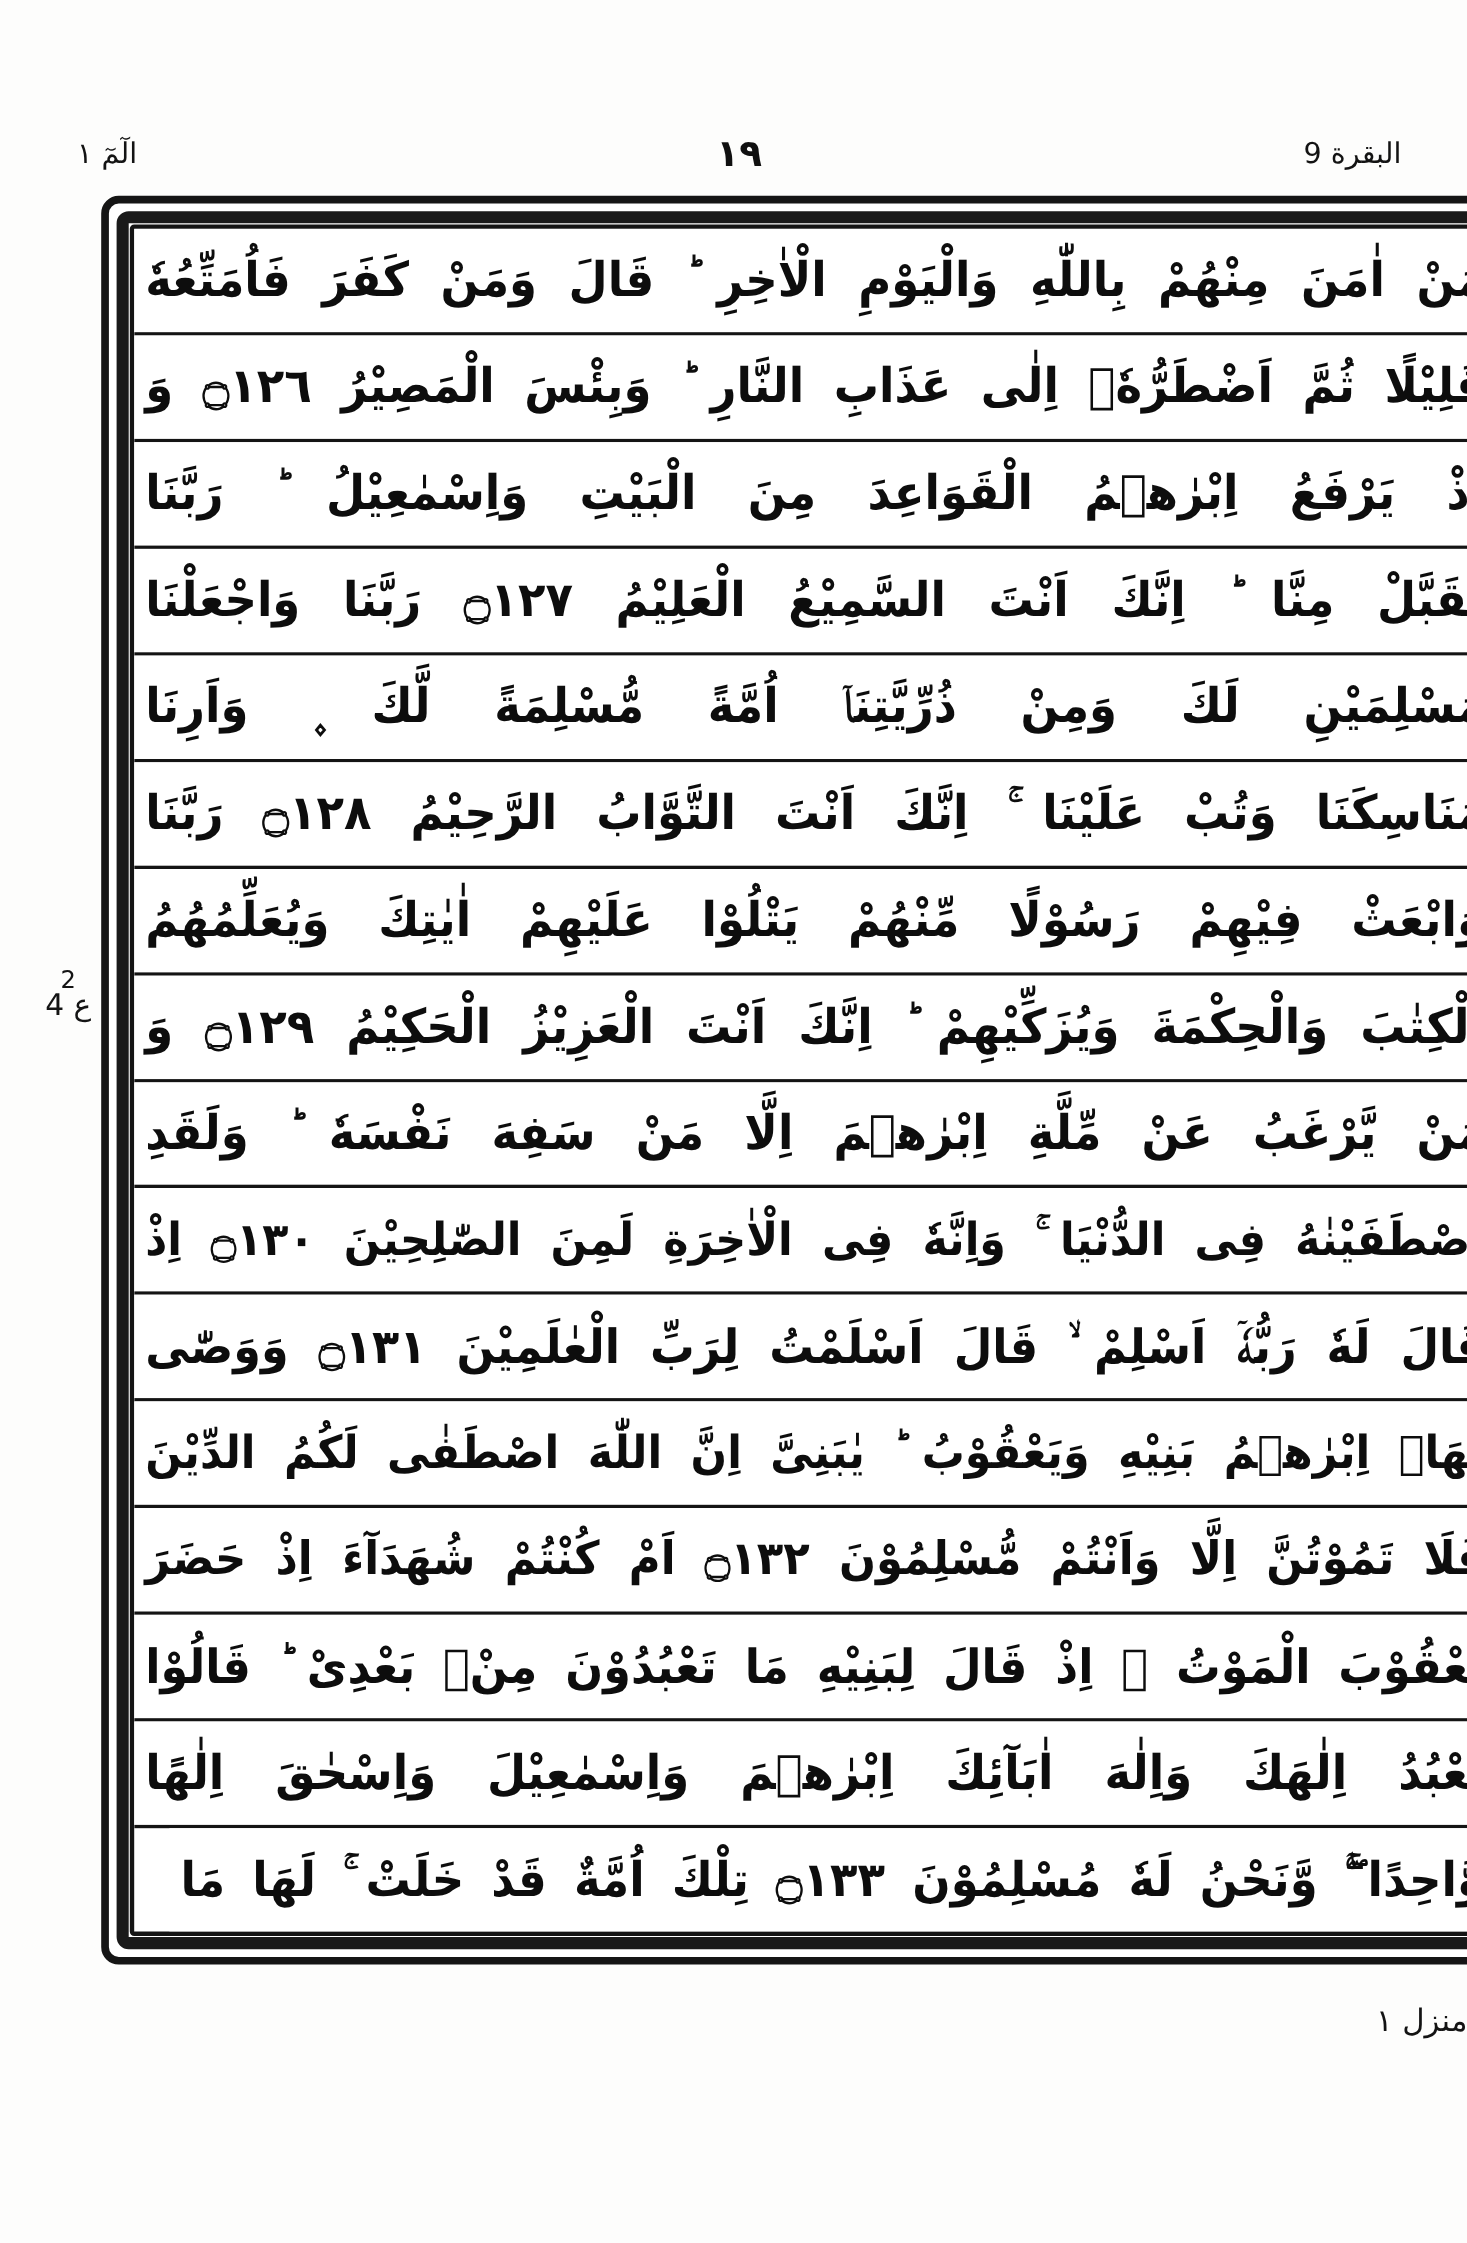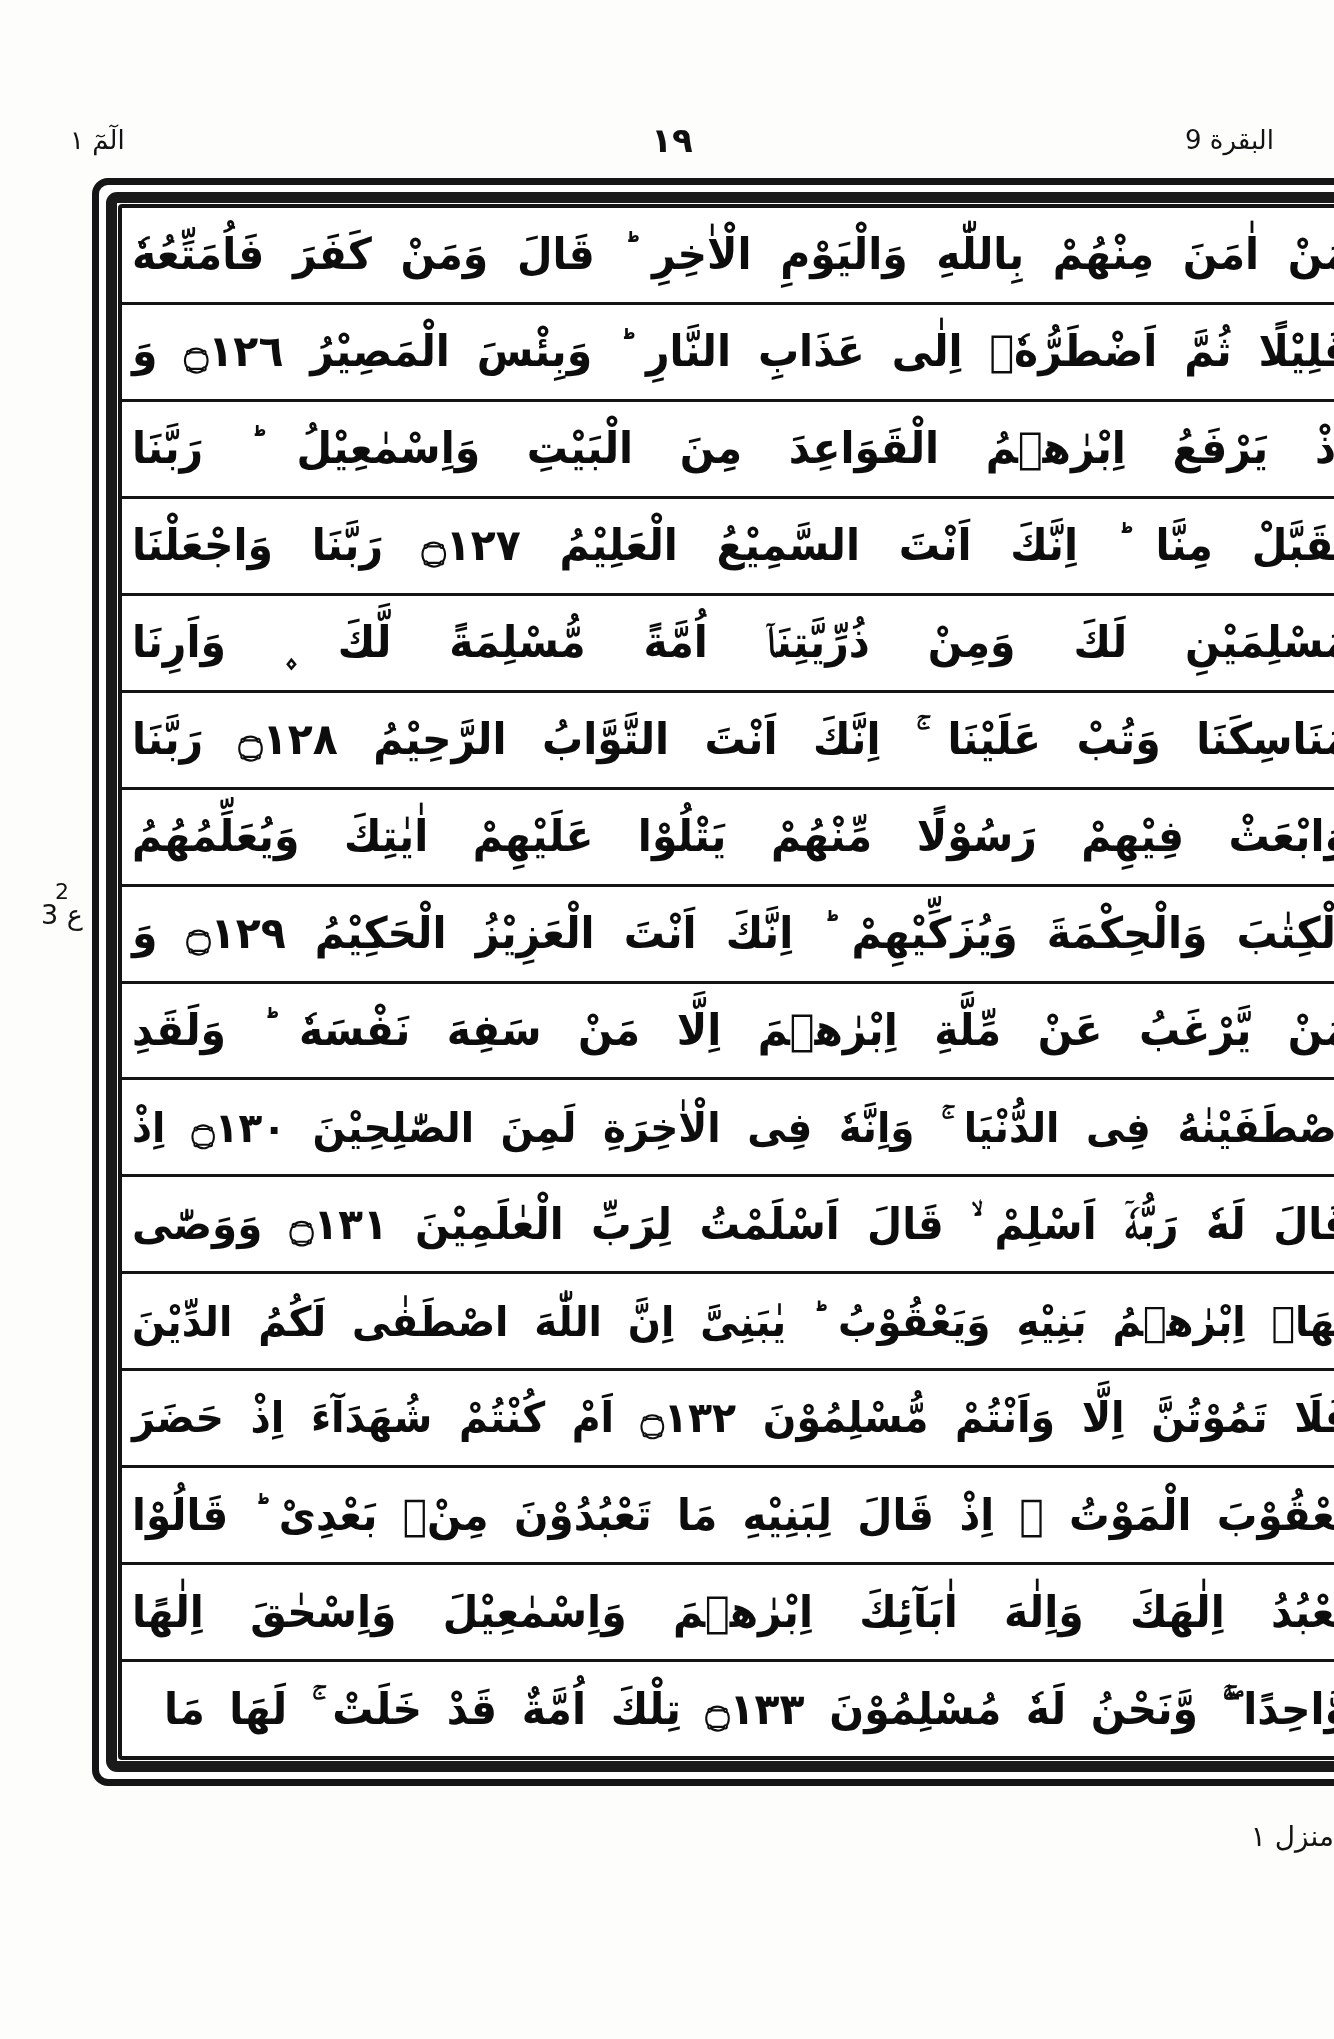--- a/index.html
+++ b/index.html
@@ -170,21 +170,21 @@
 <div class="page">
 
   <div class="header">
     <div class="header-side header-surah">البقرة 9</div>
     <div class="header-side header-juz">الٓمٓ ١</div>
     <div class="header-pageno">١٩</div>
   </div>
 
   <div class="side-marks">
     <span class="sm-line">2</span>
-    <span class="sm-ruku">ع 3</span>
+    <span class="sm-ruku">ع 4</span>
   </div>
 
   <div class="frame-outer">
     <div class="frame-bead"></div>
     <div class="frame-inner" id="lines-container">
 
     <div class="line-row">
           <div class="ayah-text">مَنْ اٰمَنَ مِنْهُمْ بِاللّٰهِ وَالْيَوْمِ الْاٰخِرِ ؕ قَالَ وَمَنْ كَفَرَ فَاُمَتِّعُهٗ</div>
         </div>
         <div class="line-row">

